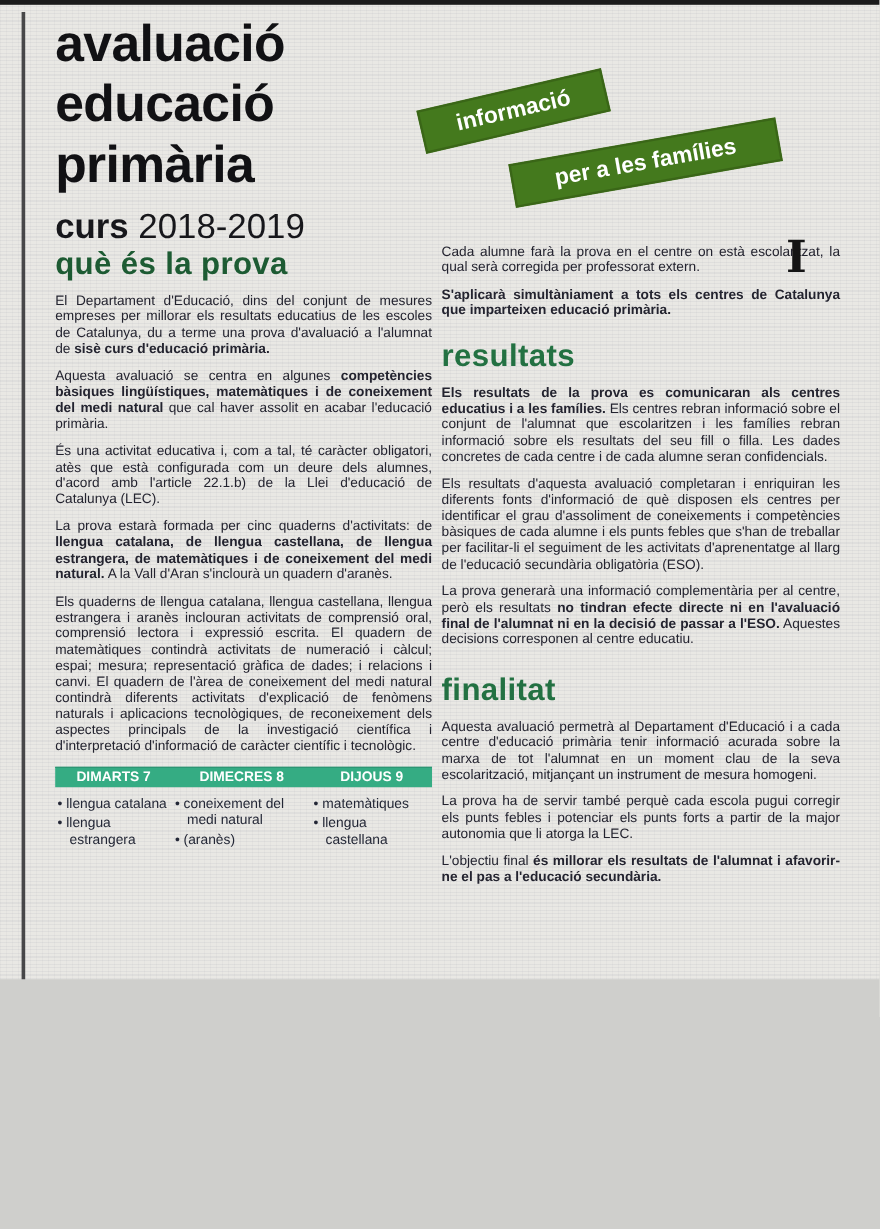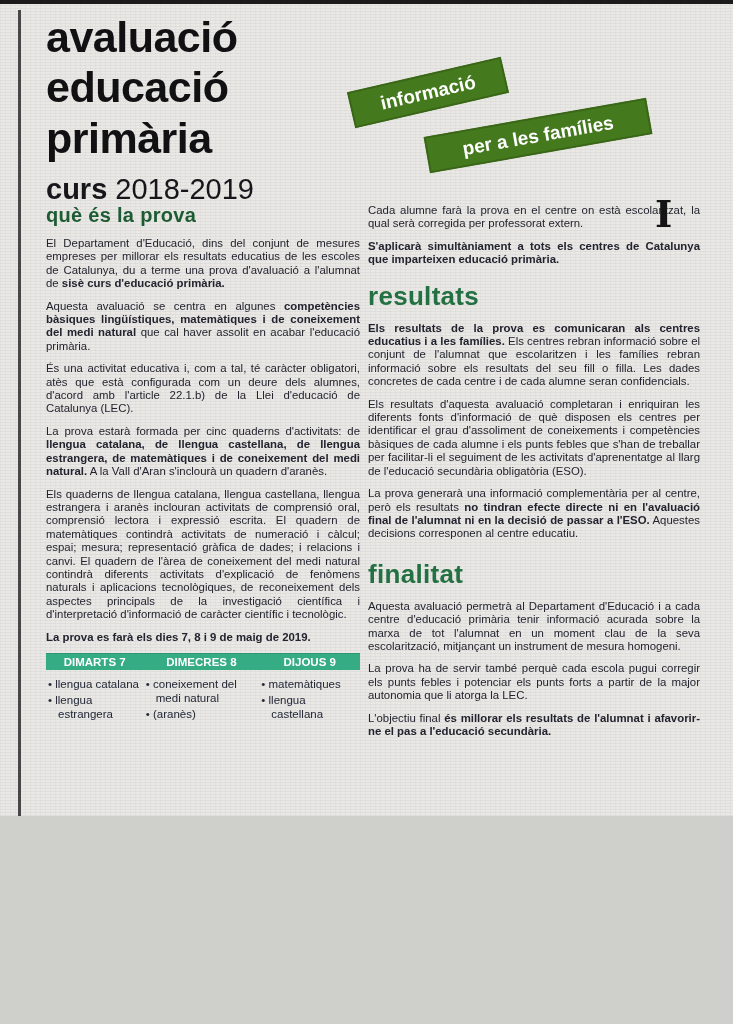--- a/index.html
+++ b/index.html
@@ -25,21 +25,21 @@
     background:#44791d;color:#fff;font-weight:700;font-size:19px;
     box-shadow:0 0 0 2px rgba(40,70,15,.35) inset;}
   .banner-1{left:349px;top:74px;width:158px;height:37px;transform:rotate(-13deg);}
   .banner-2{left:425px;top:117px;width:226px;height:37px;transform:rotate(-10deg);}
 
   .col{position:absolute;top:204px;}
   .col-left{left:46px;width:314px;}
   .col-right{left:368px;width:332px;}
 
   h2{margin:0 0 10px;font-weight:700;letter-spacing:.3px;}
-  .h-green{color:#1d5b33;font-size:20px;}
+  .h-green{color:#1d5b33;font-size:26px;}
   .h-teal{color:#27a076;font-size:25px;margin-top:16px;margin-bottom:7px;}
   .h-green2{color:#237142;font-size:26px;margin-top:18px;}
 
   .col p{margin:0 0 9px;font-size:11.4px;line-height:13.4px;text-align:justify;color:#23232f;}
   .col p b, .col p .b{font-weight:700;}
   .date-line{font-weight:700;font-size:12px;color:#1f232d;margin:0 0 6px;}
 
   .sched{width:100%;}
   .thead{display:flex;background:#35ac83;color:#fff;font-weight:700;font-size:11.5px;
     padding:2px 0;text-align:center;border-top:1px solid #2d9673;}
@@ -91,21 +91,20 @@
   </div>
 
   <section class="col col-left">
     <h2 class="h-green">què és la prova</h2>
     <p><span>El Departament d'Educació, dins del conjunt de mesures empreses per millorar els resultats educatius de les escoles de Catalunya, du a terme una prova d'avaluació a l'alumnat de </span><span class="b">sisè curs d'educació primària.</span></p>
     <p><span>Aquesta avaluació se centra en algunes </span><span class="b">competències bàsiques lingüístiques, matemàtiques i de coneixement del medi natural</span><span> que cal haver assolit en acabar l'educació primària.</span></p>
     <p><span>És una activitat educativa i, com a tal, té caràcter obligatori, atès que està configurada com un deure dels alumnes, d'acord amb l'article 22.1.b) de la  Llei d'educació de Catalunya (LEC).</span></p>
     <p><span>La prova estarà formada per cinc quaderns d'activitats: de </span><span class="b">llengua catalana, de llengua castellana, de llengua estrangera, de matemàtiques i de coneixement del medi natural.</span><span> A la Vall d'Aran s'inclourà un quadern d'aranès.</span></p>
     <p><span>Els quaderns de llengua catalana, llengua castellana, llengua estrangera i aranès inclouran activitats de comprensió oral, comprensió lectora i expressió escrita. El quadern de matemàtiques contindrà activitats de numeració i càlcul; espai; mesura; representació gràfica de dades; i relacions i canvi. El quadern de l'àrea de coneixement del medi natural contindrà diferents activitats d'explicació de fenòmens naturals i aplicacions tecnològiques, de reconeixement dels aspectes principals de la investigació científica i d'interpretació d'informació de caràcter científic i tecnològic.</span></p>
 
-    <p class="date-line">La prova es farà els dies 7, 8 i 9 de maig de 2019.</p>
 
     <div class="sched">
       <div class="thead">
         <div class="tc0">DIMARTS 7</div>
         <div class="tc1">DIMECRES 8</div>
         <div class="tc2">DIJOUS 9</div>
       </div>
       <div class="tbody">
         <ul class="tc0">
           <li>llengua catalana</li>

